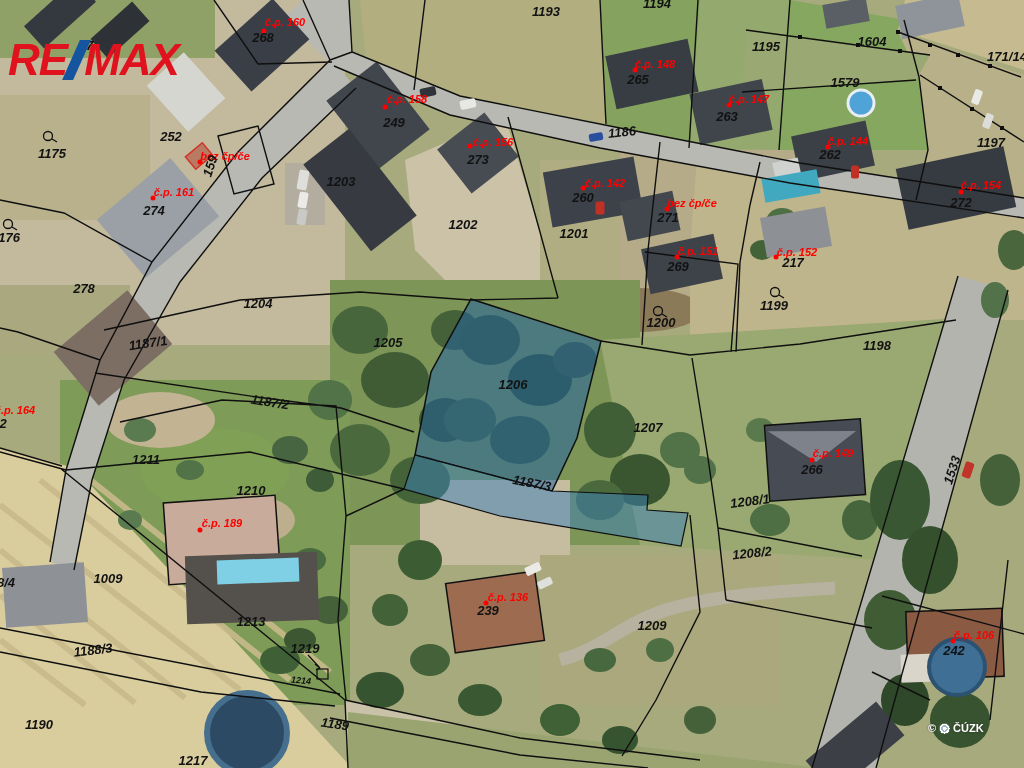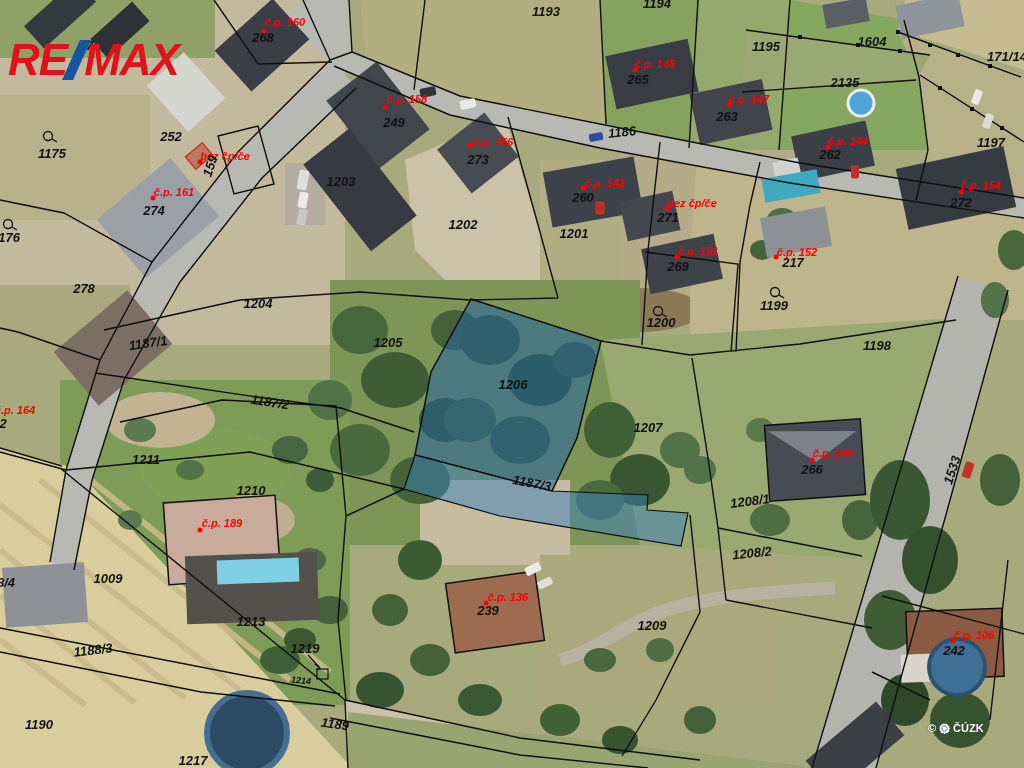--- a/index.html
+++ b/index.html
@@ -302,21 +302,21 @@
       <div class="lbl red" style="left: 508px; top: 597px; transform: translate(-50%, -50%);">č.p. 136</div>
       <span class="dot" style="left: 486px; top: 603px;"></span>
       <div class="lbl red" style="left: 974px; top: 635px; transform: translate(-50%, -50%);">č.p. 106</div>
       <span class="dot" style="left: 953px; top: 641px;"></span>
       <div class="lbl black" style="left: 263px; top: 37px; transform: translate(-50%, -50%);">268</div>
       <div class="lbl black" style="left: 86px; top: 45px; transform: translate(-50%, -50%);">17</div>
       <div class="lbl black" style="left: 546px; top: 11px; transform: translate(-50%, -50%);">1193</div>
       <div class="lbl black" style="left: 657px; top: 3px; transform: translate(-50%, -50%);">1194</div>
       <div class="lbl black" style="left: 766px; top: 46px; transform: translate(-50%, -50%);">1195</div>
       <div class="lbl black" style="left: 872px; top: 41px; transform: translate(-50%, -50%);">1604</div>
-      <div class="lbl black" style="left: 845px; top: 82px; transform: translate(-50%, -50%);">2135</div>
+      <div class="lbl black" style="left: 845px; top: 82px; transform: translate(-50%, -50%);">1579</div>
       <div class="lbl black" style="left: 1007px; top: 56px; transform: translate(-50%, -50%);">171/14</div>
       <div class="lbl black" style="left: 975px; top: 142px; transform: translate(-50%, -50%); margin-left: 16px;">1197</div>
       <div class="lbl black" style="left: 727px; top: 116px; transform: translate(-50%, -50%);">263</div>
       <div class="lbl black" style="left: 830px; top: 154px; transform: translate(-50%, -50%);">262</div>
       <div class="lbl black" style="left: 638px; top: 79px; transform: translate(-50%, -50%);">265</div>
       <div class="lbl black" style="left: 394px; top: 122px; transform: translate(-50%, -50%);">249</div>
       <div class="lbl black" style="left: 478px; top: 159px; transform: translate(-50%, -50%);">273</div>
       <div class="lbl black" style="left: 171px; top: 136px; transform: translate(-50%, -50%);">252</div>
       <div class="lbl black" style="left: 210px; top: 166px; transform: translate(-50%, -50%) rotate(-72deg);">159</div>
       <div class="lbl black" style="left: 52px; top: 153px; transform: translate(-50%, -50%);">1175</div>

